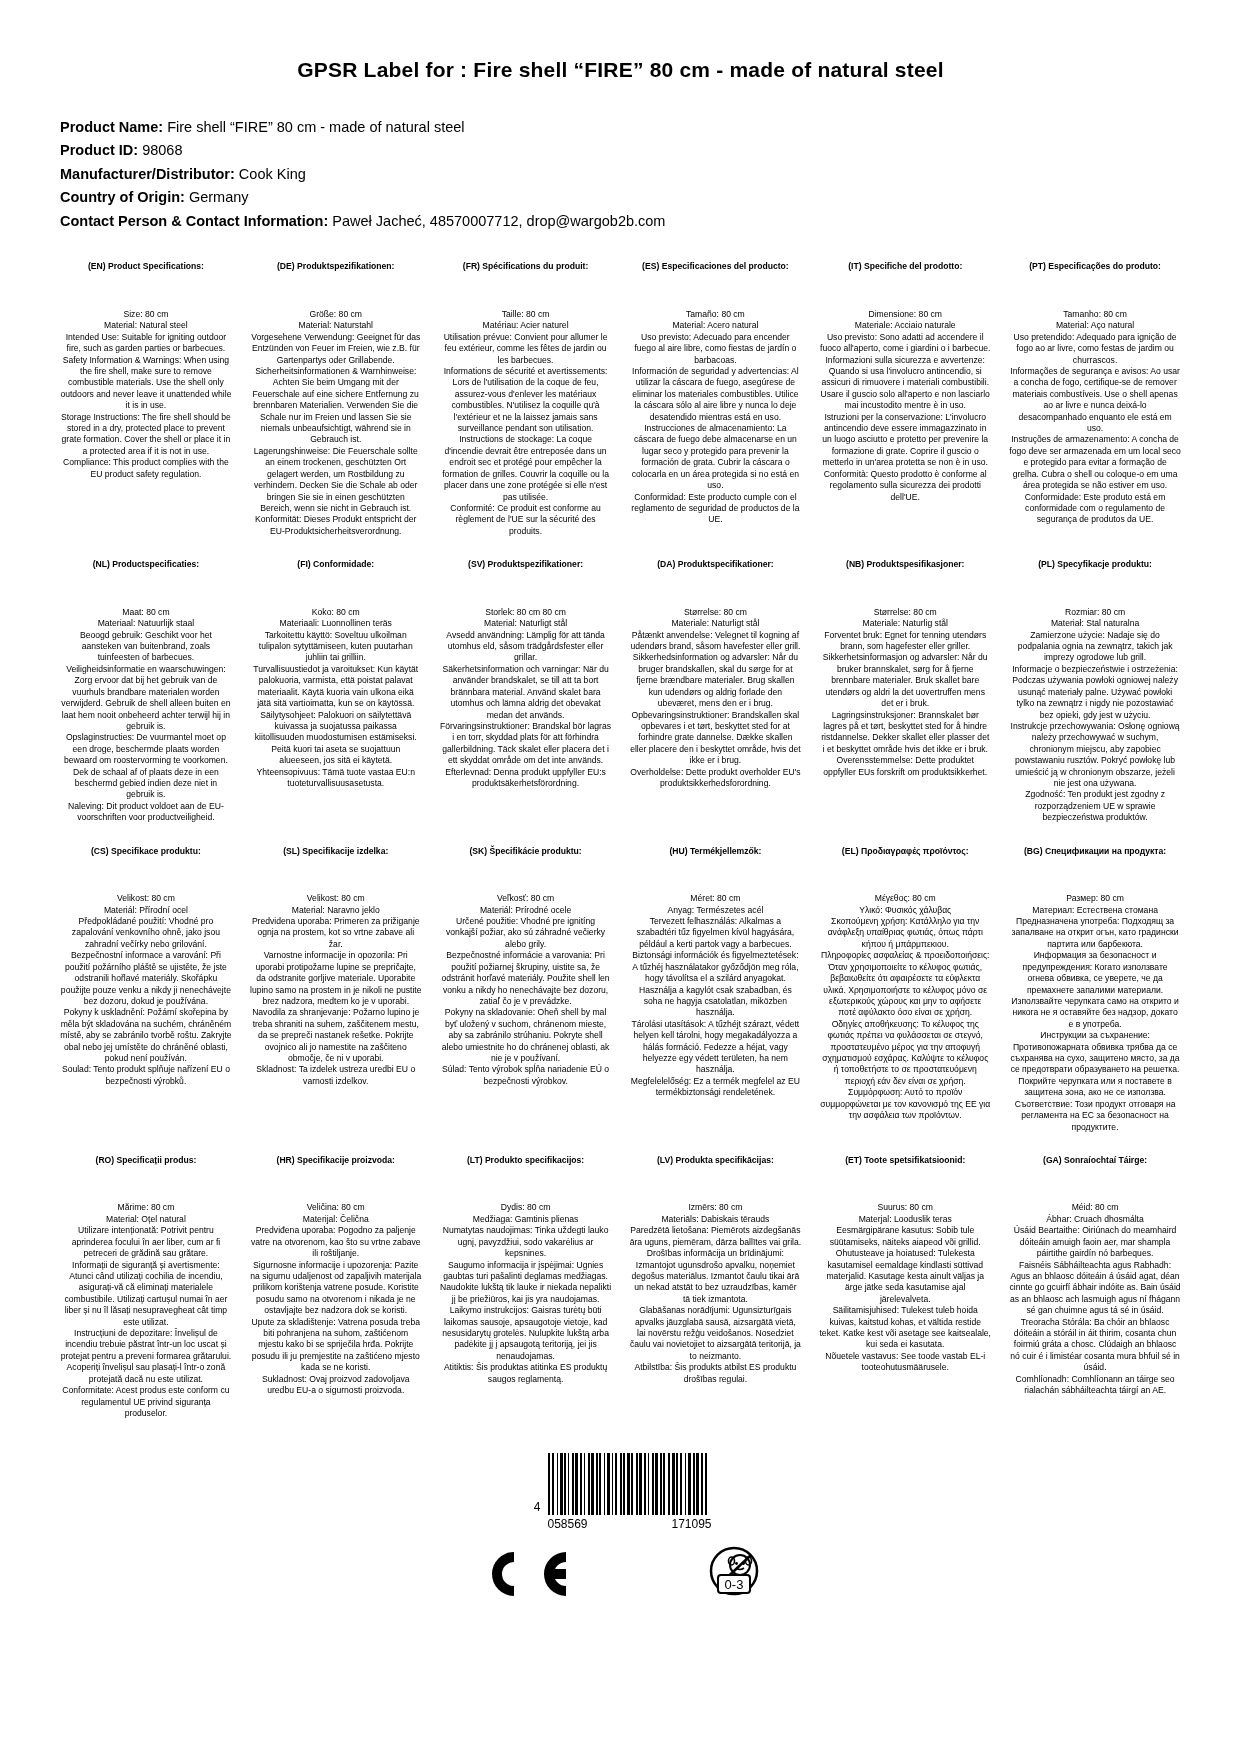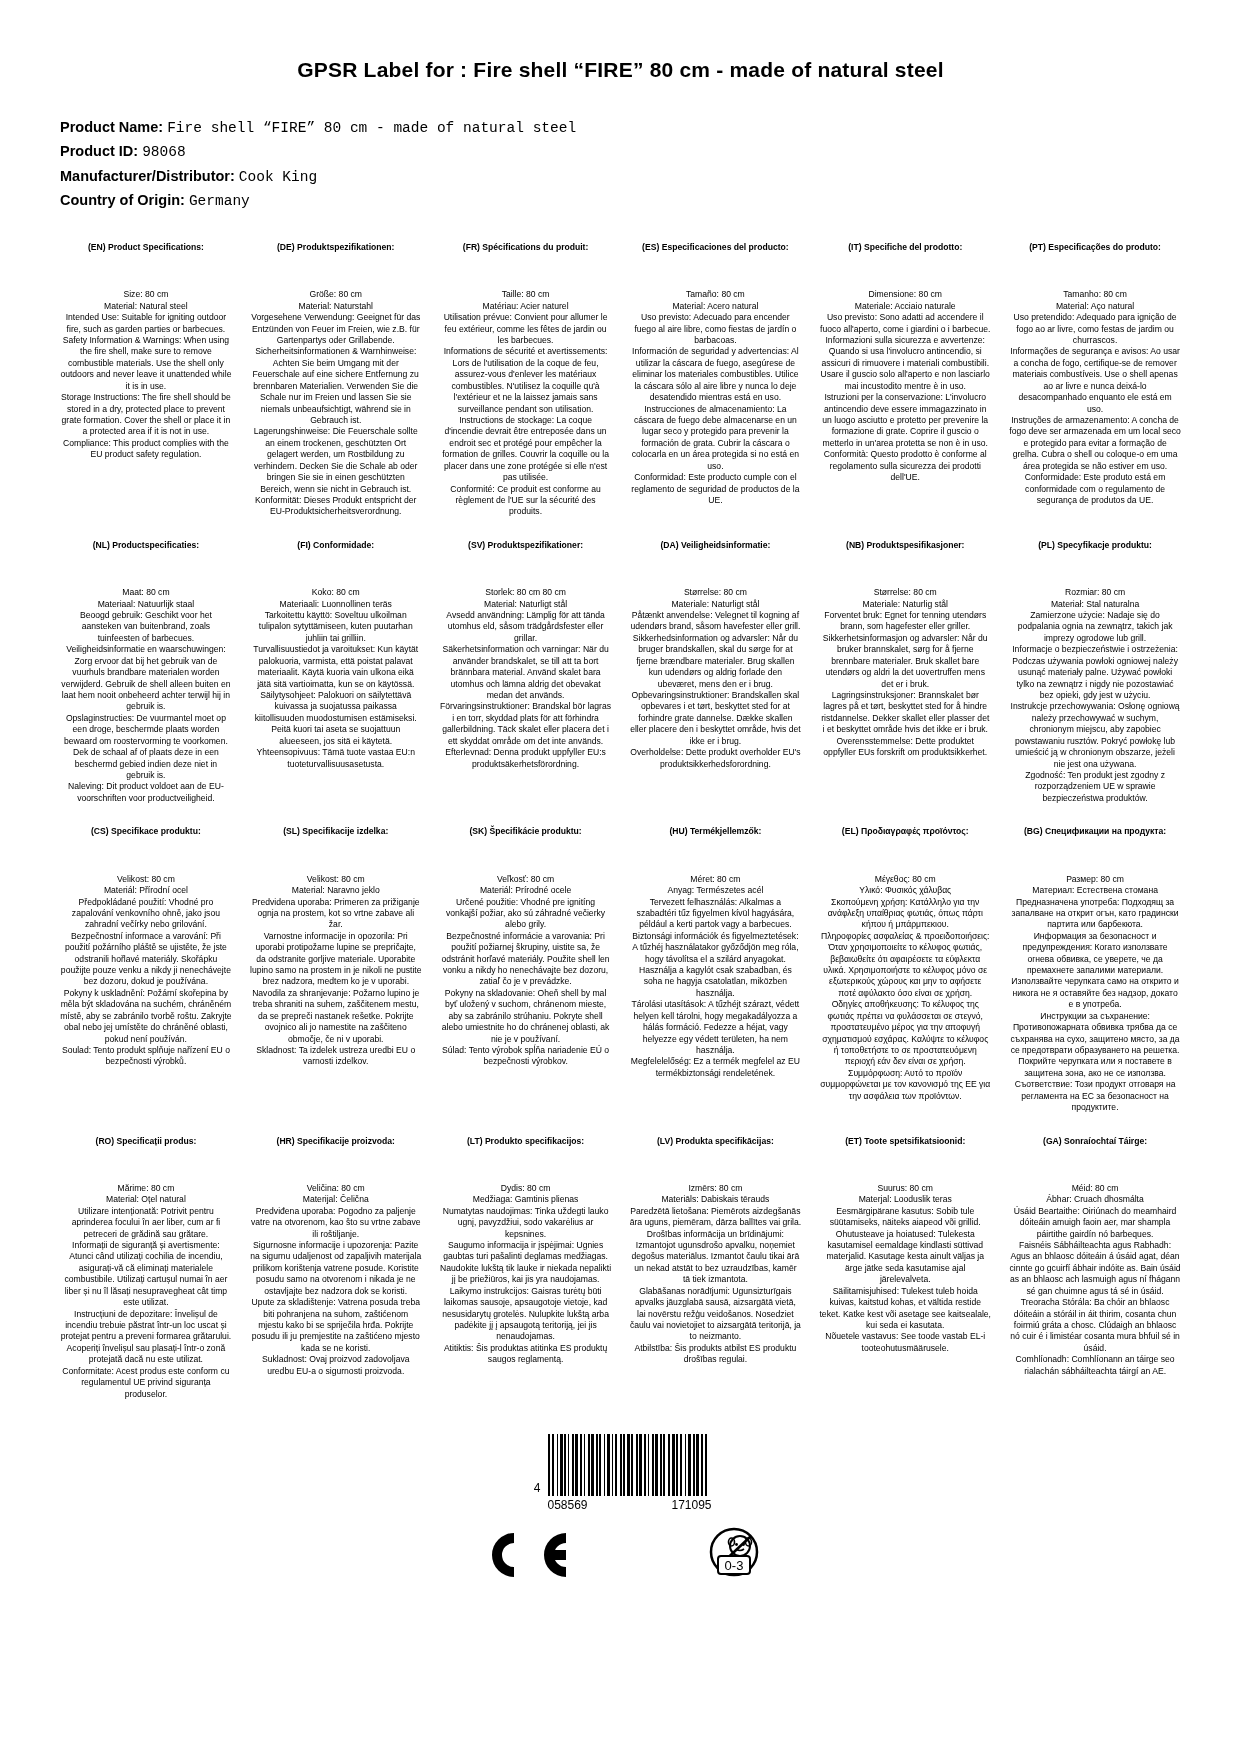--- a/index.html
+++ b/index.html
@@ -33,21 +33,20 @@
     line-height: 1.62;
   }
   .meta-row {
     margin: 0;
   }
   .meta-label {
     font-weight: bold;
   }
   .meta-value {
     font-weight: normal;
-    font-family: Liberation Mono, monospace;
   }
   .grid {
     display: grid;
     grid-template-columns: repeat(6, 1fr);
     column-gap: 18px;
     row-gap: 22px;
     margin-top: 8px;
   }
   .cell {
     font-size: 8.6px;
@@ -133,20 +132,24 @@
       <span class="meta-value">98068</span>
     </p>
     <p class="meta-row">
       <span class="meta-label">Manufacturer/Distributor:</span>
       <span class="meta-value">Cook King</span>
     </p>
     <p class="meta-row">
       <span class="meta-label">Country of Origin:</span>
       <span class="meta-value">Germany</span>
     </p>
+    <p class="meta-row">
+      <span class="meta-label">Contact Person &amp; Contact Information:</span>
+      <span class="meta-value">Paweł Jacheć, 48570007712, drop@wargob2b.com</span>
+    </p>
   </div>
 
   <div class="grid">
 
     <div class="cell">
       <span class="cell-title">(EN) Product Specifications:</span>
       <span class="cell-body">Size: 80 cm
 Material: Natural steel
 Intended Use: Suitable for igniting outdoor fire, such as garden parties or barbecues.
 Safety Information &amp; Warnings: When using the fire shell, make sure to remove combustible materials. Use the shell only outdoors and never leave it unattended while it is in use.
@@ -220,21 +223,21 @@
     <div class="cell">
       <span class="cell-title">(SV) Produktspezifikationer:</span>
       <span class="cell-body">Storlek: 80 cm 80 cm
 Material: Naturligt stål
 Avsedd användning: Lämplig för att tända utomhus eld, såsom trädgårdsfester eller grillar.
 Säkerhetsinformation och varningar: När du använder brandskalet, se till att ta bort brännbara material. Använd skalet bara utomhus och lämna aldrig det obevakat medan det används.
 Förvaringsinstruktioner: Brandskal bör lagras i en torr, skyddad plats för att förhindra gallerbildning. Täck skalet eller placera det i ett skyddat område om det inte används.
 Efterlevnad: Denna produkt uppfyller EU:s produktsäkerhetsförordning.</span>
     </div>
     <div class="cell">
-      <span class="cell-title">(DA) Veiligheidsinformatie:</span>
+      <span class="cell-title">(DA) Produktspecifikationer:</span>
       <span class="cell-body">Størrelse: 80 cm
 Materiale: Naturligt stål
 Påtænkt anvendelse: Velegnet til kogning af udendørs brand, såsom havefester eller grill.
 Sikkerhedsinformation og advarsler: Når du bruger brandskallen, skal du sørge for at fjerne brændbare materialer. Brug skallen kun udendørs og aldrig forlade den ubeværet, mens den er i brug.
 Opbevaringsinstruktioner: Brandskallen skal opbevares i et tørt, beskyttet sted for at forhindre grate dannelse. Dække skallen eller placere den i beskyttet område, hvis det ikke er i brug.
 Overholdelse: Dette produkt overholder EU's produktsikkerhedsforordning.</span>
     </div>
     <div class="cell">
       <span class="cell-title">(NB) Produktspesifikasjoner:</span>
       <span class="cell-body">Størrelse: 80 cm

